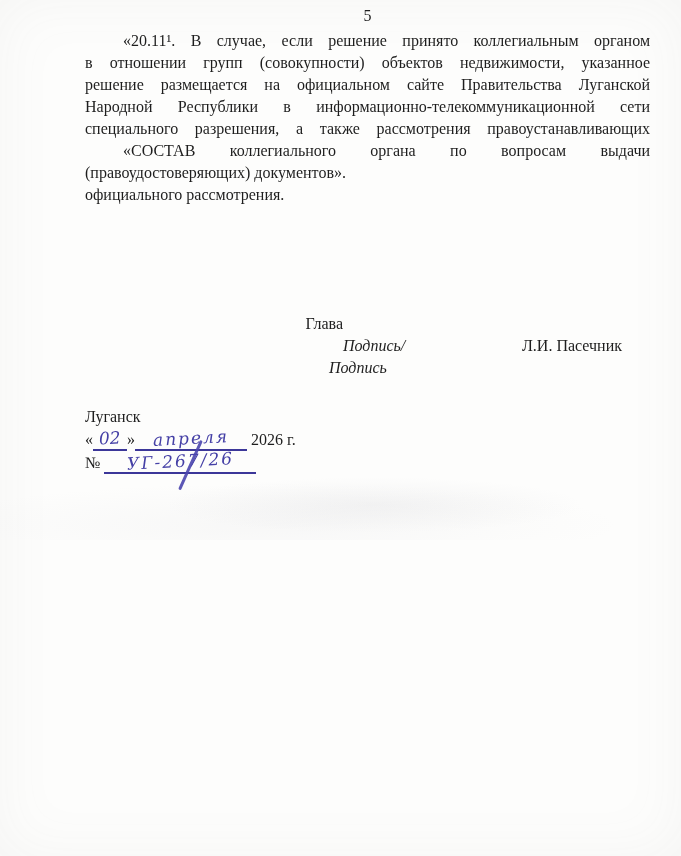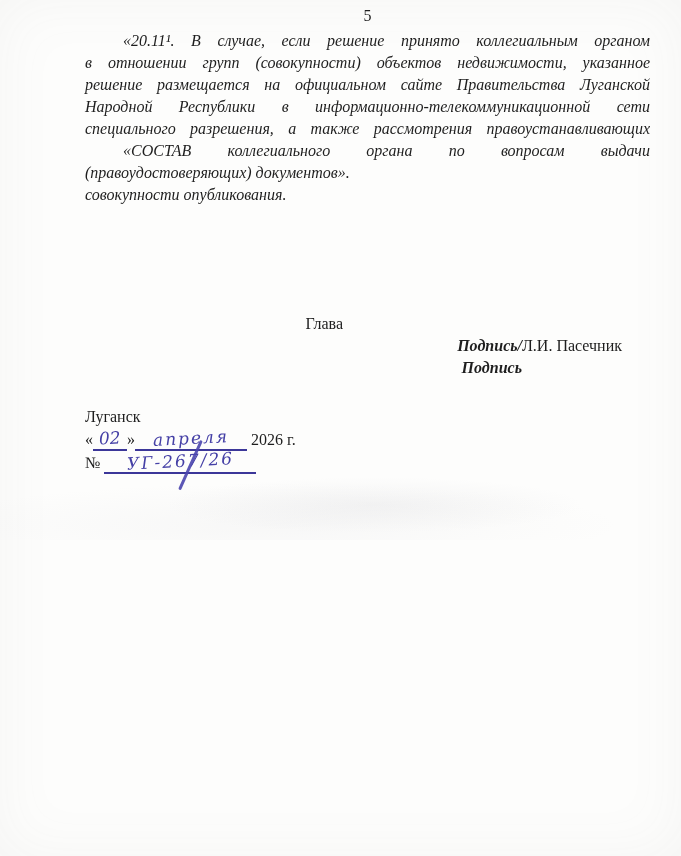--- a/index.html
+++ b/index.html
@@ -36,39 +36,39 @@
   }
 
   .content {
     position: absolute;
     top: 30px;
     left: 85px;
     width: 565px;
     font-size: 16px;
     line-height: 22px;
   }
-  .line { text-align: left; font-style: italic; }
+  .line { text-align: left; }
   .line.just { text-align: justify; text-align-last: justify; }
   .line.indent { padding-left: 38px; }
 
   .signature-row {
     position: absolute;
     top: 313px;
     left: 85px;
     width: 565px;
     display: flex;
     font-size: 16px;
     line-height: 22px;
   }
   .sig-left { width: 258px; text-align: right; }
   .sig-mid {
     flex: 1;
-    text-align: right;
+    text-align: left;
     padding-top: 22px;
-    font-weight: bold;
+    font-weight: normal;
     font-style: italic;
   }
   .sig-mid .stamp-l2 { margin-left: -14px; }
   .sig-right { width: 128px; padding-top: 22px; text-align: left; white-space: nowrap; }
 
   .issue-block {
     position: absolute;
     top: 405px;
     left: 85px;
     font-size: 16px;
@@ -123,21 +123,21 @@
     </div>
 
 
     <div>
       <div class="line just">специального разрешения, а также рассмотрения правоустанавливающих</div>
       <div class="line just indent">«СОСТАВ коллегиального органа по вопросам выдачи</div>
       <div class="line">(правоудостоверяющих) документов».</div>
     </div>
 
     <div>
-      <div class="line">совокупности опубликования.</div>
+      <div class="line">официального рассмотрения.</div>
     </div>
   </div>
 
   <div class="signature-row">
     <div class="sig-left">
       <div>Глава</div>
     </div>
     <div class="sig-mid">
       <div>Подпись/</div>
       <div class="stamp-l2">Подпись</div>

